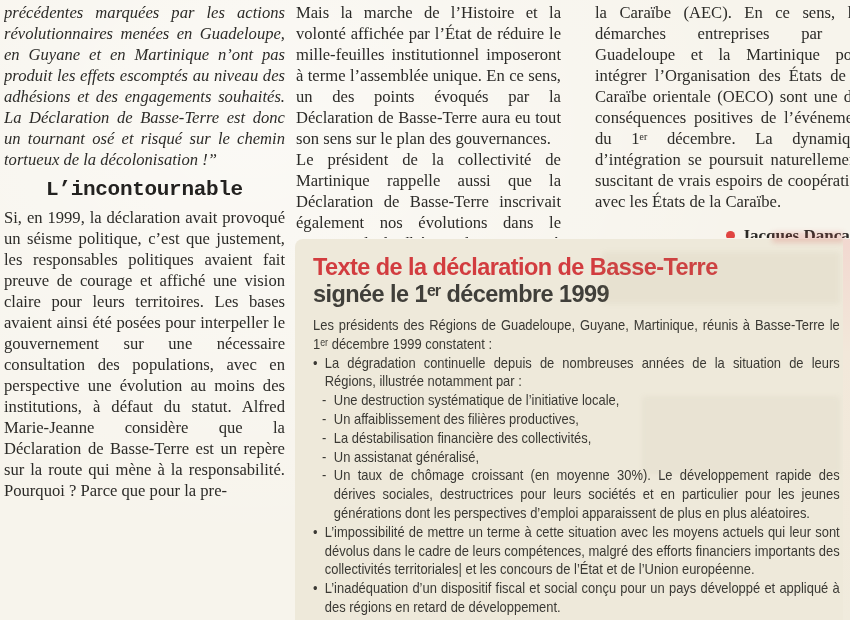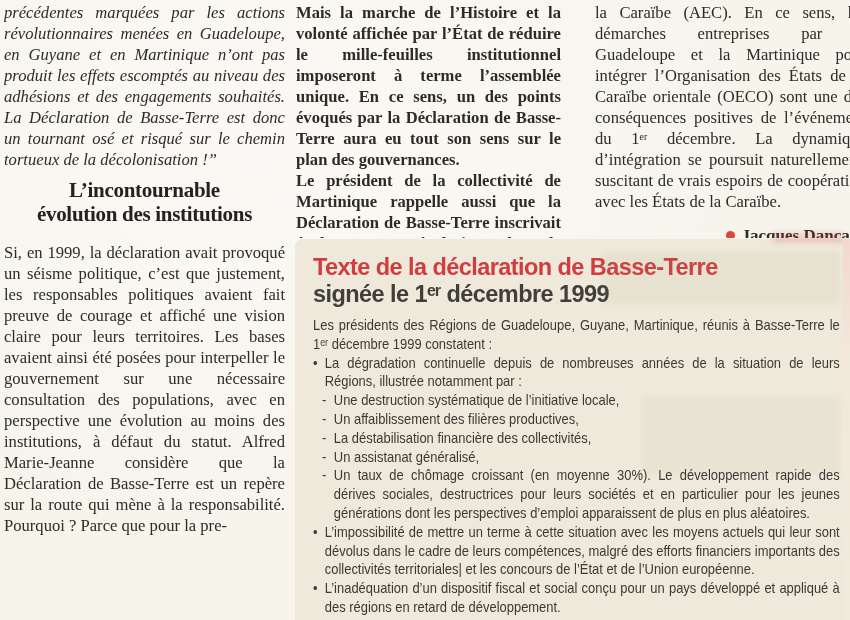--- a/index.html
+++ b/index.html
@@ -8,26 +8,26 @@
     background:
       radial-gradient(ellipse at 30% 20%, rgba(255,255,255,.5), rgba(0,0,0,0) 60%),
       #f7f4ec;
     font-family:"Liberation Serif", serif;
     color:#2c2b28;
   }
   
   .col{position:absolute;top:2px;}
   .col p{margin:0;text-align:justify;font-size:16.6px;line-height:21px;}
   .col1{left:4px;width:281px;height:616px;overflow:hidden;}
-  .col2{left:296px;width:265px;height:236px;overflow:hidden;font-weight:bold;}
+  .col2{left:296px;width:265px;height:236px;overflow:hidden;}
   .col3{left:595px;width:271px;height:236px;overflow:hidden;}
   .quote{font-style:italic;}
   .section-heading{
-    margin:8px 0 16px 0;text-align:center;
-    font-family:Liberation Serif, serif;font-weight:bold;
+    margin:8px 0 5px 0;text-align:center;
+    font-family:Liberation Mono, monospace;font-weight:bold;
     font-size:21px;line-height:24px;letter-spacing:-.3px;color:#232220;
   }
   .byline{
     margin-top:14px;text-align:right;padding-right:4px;
     font-weight:bold;font-size:17px;color:#2c2b28;
   }
   .byline .dot{
     display:inline-block;width:9px;height:9px;border-radius:50%;
     background:#e04542;margin-right:7px;vertical-align:1px;
   }
@@ -64,21 +64,20 @@
 </style>
 </head>
 <body>
 
 <div class="page">
 
   <div class="col col1">
     <p class="quote">précédentes marquées par les actions révolutionnaires menées en Guadeloupe, en Guyane et en Martinique n’ont pas produit les effets escomptés au niveau des adhésions et des engagements souhaités. La Déclaration de Basse-Terre est donc un tournant osé et risqué sur le chemin tortueux de la décolonisation !”</p>
     <div class="section-heading">
       <span>L’incontournable</span><br>
-      <span>évolution des institutions</span>
     </div>
     <p>Si, en 1999, la déclaration avait provoqué un séisme politique, c’est que justement, les responsables politiques avaient fait preuve de courage et affiché une vision claire pour leurs territoires. Les bases avaient ainsi été posées pour interpeller le gouvernement sur une nécessaire consultation des populations, avec en perspective une évolution au moins des institutions, à défaut du statut. Alfred Marie-Jeanne considère que la Déclaration de Basse-Terre est un repère sur la route qui mène à la responsabilité. Pourquoi ? Parce que pour la pre-</p>
   </div>
 
   <div class="col col2">
     <p>Mais la marche de l’Histoire et la volonté affichée par l’État de réduire le mille-feuilles institutionnel imposeront à terme l’assemblée unique. En ce sens, un des points évoqués par la Déclaration de Basse-Terre aura eu tout son sens sur le plan des gouvernances.</p>
     <p>Le président de la collectivité de Martinique rappelle aussi que la Déclaration de Basse-Terre inscrivait également nos évolutions dans le contexte de l’adhésion de nos pays à l’Association des États de</p>
   </div>
 
   <div class="col col3">

